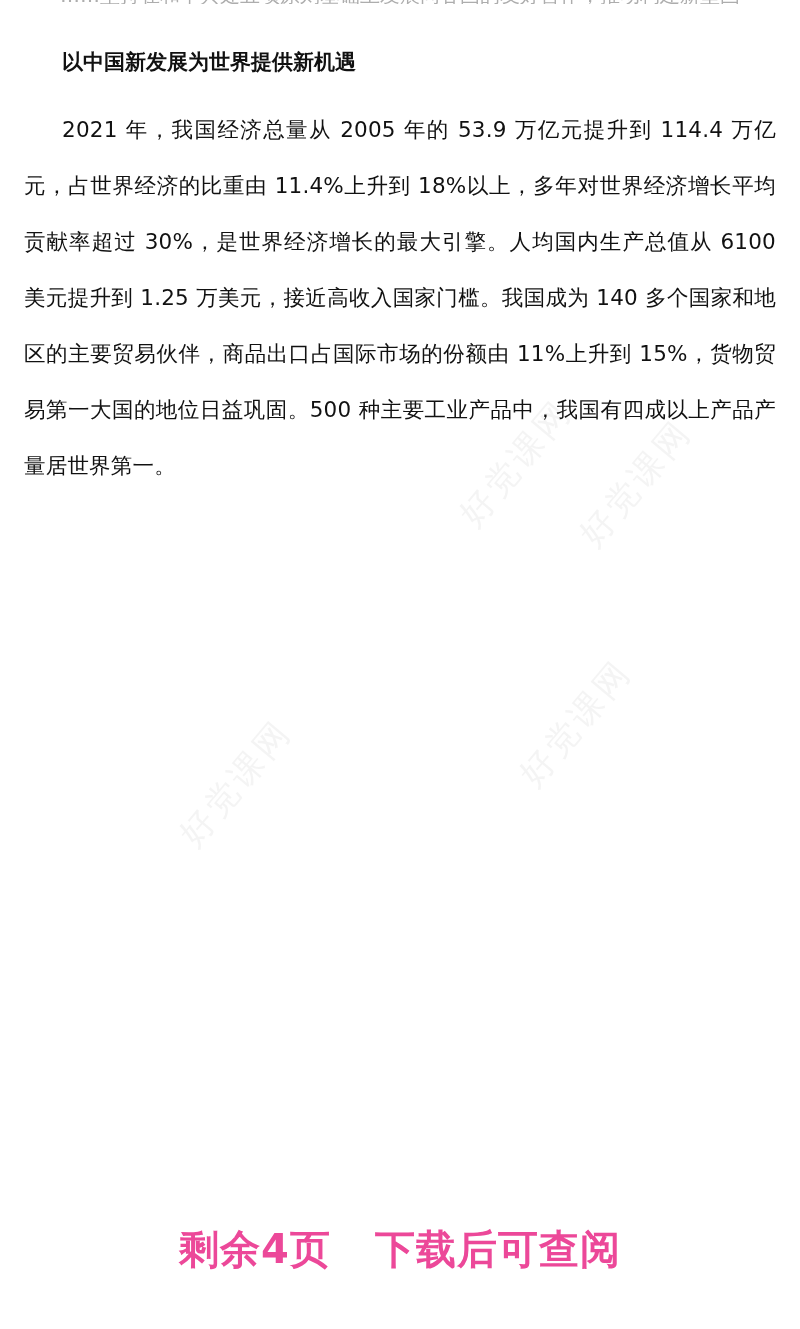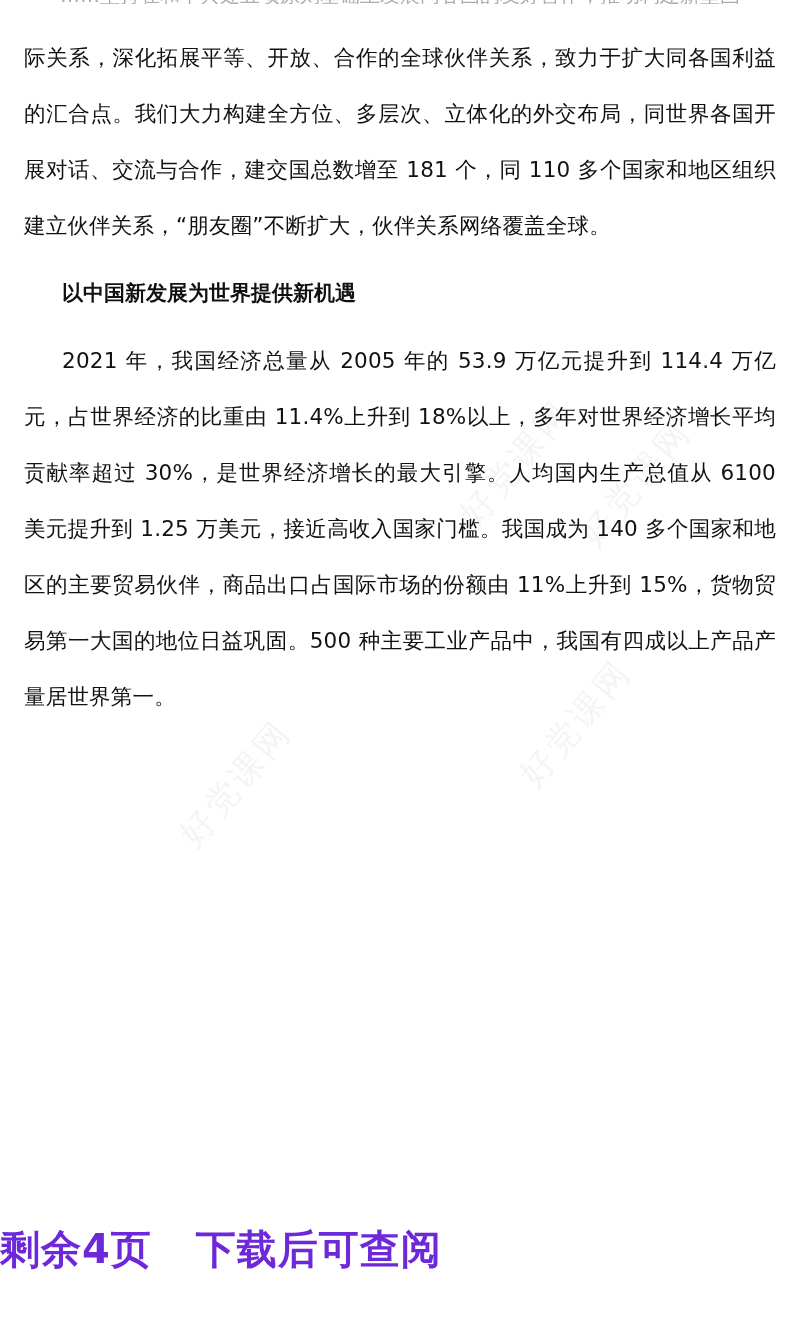--- a/index.html
+++ b/index.html
@@ -64,41 +64,41 @@
       transform: rotate(-50deg);
       white-space: nowrap;
       pointer-events: none;
       letter-spacing: 4px;
     }
     .footer {
       position: absolute;
       left: 0;
       top: 1222px;
       width: 800px;
+      text-align: center;
       font-size: 40px;
       font-weight: bold;
-      color: #6d28d9;
+      color: #ec4899;
       letter-spacing: 1px;
     }
     .footer .gap { display: inline-block; width: 44px; }
   </style>
 </head>
 <body>
 
 <div class="page">
 
   <div class="cut-line">……坚持在和平共处五项原则基础上发展同各国的友好合作，推动构建新型国</div>
 
   <div class="watermark" style="left:440px; top:440px;">好党课网</div>
   <div class="watermark" style="left:500px; top:700px;">好党课网</div>
   <div class="watermark" style="left:160px; top:760px;">好党课网</div>
   <div class="watermark" style="left:560px; top:460px;">好党课网</div>
 
   <div class="content">
-    <p class="para">际关系，深化拓展平等、开放、合作的全球伙伴关系，致力于扩大同各国利益的汇合点。我们大力构建全方位、多层次、立体化的外交布局，同世界各国开展对话、交流与合作，建交国总数增至 181 个，同 110 多个国家和地区组织建立伙伴关系，“朋友圈”不断扩大，伙伴关系网络覆盖全球。</p>
     <div class="heading">以中国新发展为世界提供新机遇</div>
     <p class="para indent">2021 年，我国经济总量从 2005 年的 53.9 万亿元提升到 114.4 万亿元，占世界经济的比重由 11.4%上升到 18%以上，多年对世界经济增长平均贡献率超过 30%，是世界经济增长的最大引擎。人均国内生产总值从 6100 美元提升到 1.25 万美元，接近高收入国家门槛。我国成为 140 多个国家和地区的主要贸易伙伴，商品出口占国际市场的份额由 11%上升到 15%，货物贸易第一大国的地位日益巩固。500 种主要工业产品中，我国有四成以上产品产量居世界第一。</p>
   </div>
 
   <div class="footer">
     <span>剩余4页</span><span class="gap"></span><span>下载后可查阅</span>
   </div>
 
 </div>
 

